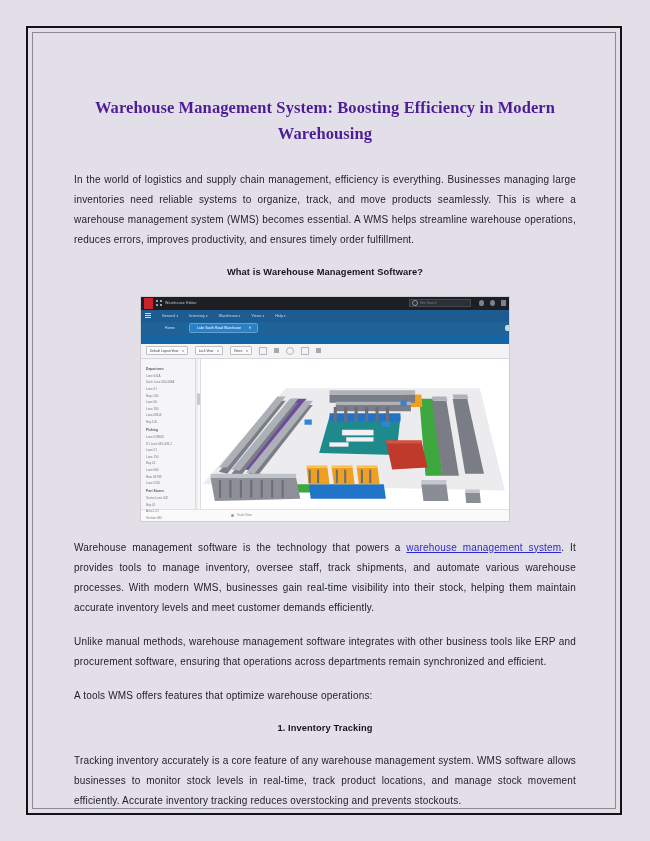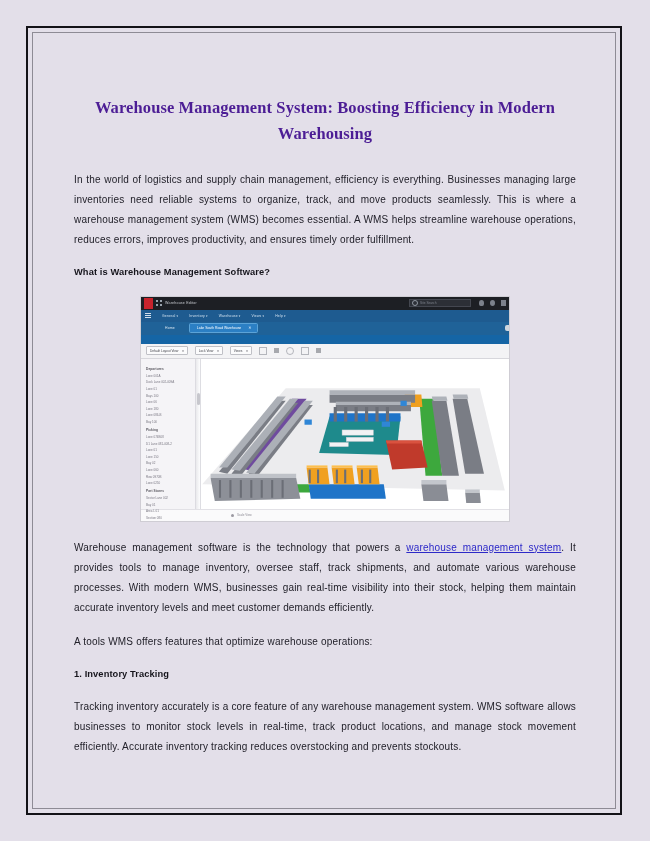--- a/index.html
+++ b/index.html
@@ -63,21 +63,21 @@
     text-align: justify;
     margin: 0 0 14px 0;
     letter-spacing: 0.18px;
   }
 
   p.sub-head {
     font-size: 9.3px;
     line-height: 1.9;
     color: #16151c;
     font-weight: bold;
-    text-align: left;
+    text-align: center;
     margin: 0 0 14px 0;
     letter-spacing: 0.1px;
   }
 
   a.inline-link {
     color: #2d29c8;
   }
 
   
   .screenshot-wrap {
@@ -532,20 +532,21 @@
     </div>
 
     <div class="ss-statusbar">
       <span class="sb-dot"></span>
       <span class="sb-status-txt">Scale View</span>
     </div>
   </div>
 
   <p class="body-text"><span>Warehouse management software is the technology that powers a </span><a class="inline-link" href="#">warehouse management system</a><span>. It provides tools to manage inventory, oversee staff, track shipments, and automate various warehouse processes. With modern WMS, businesses gain real-time visibility into their stock, helping them maintain accurate inventory levels and meet customer demands efficiently.</span></p>
 
+  <p class="body-text">Unlike manual methods, warehouse management software integrates with other business tools like ERP and procurement software, ensuring that operations across departments remain synchronized and efficient.</p>
 
 
   <p class="body-text">A tools WMS offers features that optimize warehouse operations:</p>
 
   <p class="sub-head">1. Inventory Tracking</p>
 
   <p class="body-text">Tracking inventory accurately is a core feature of any warehouse management system. WMS software allows businesses to monitor stock levels in real-time, track product locations, and manage stock movement efficiently. Accurate inventory tracking reduces overstocking and prevents stockouts.</p>
 
 </div>
 

